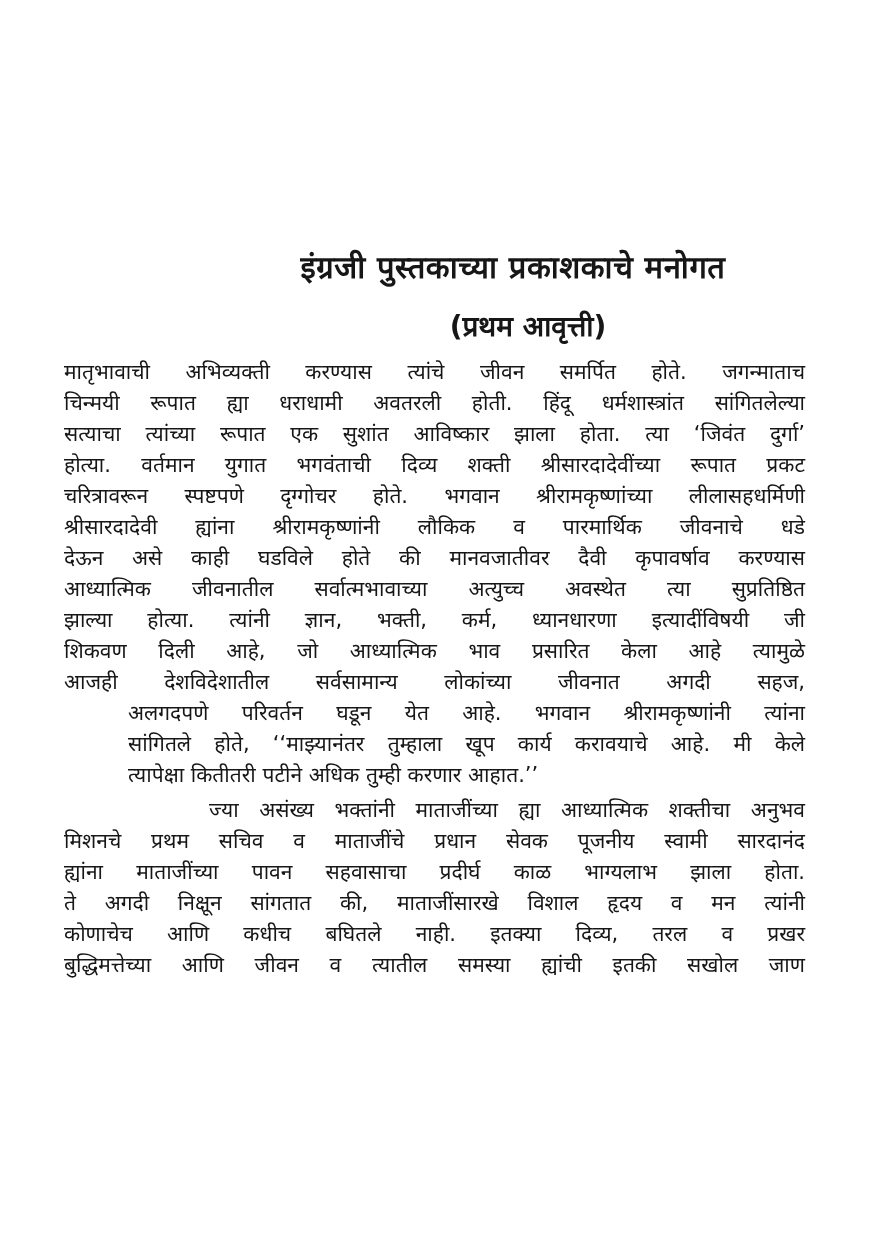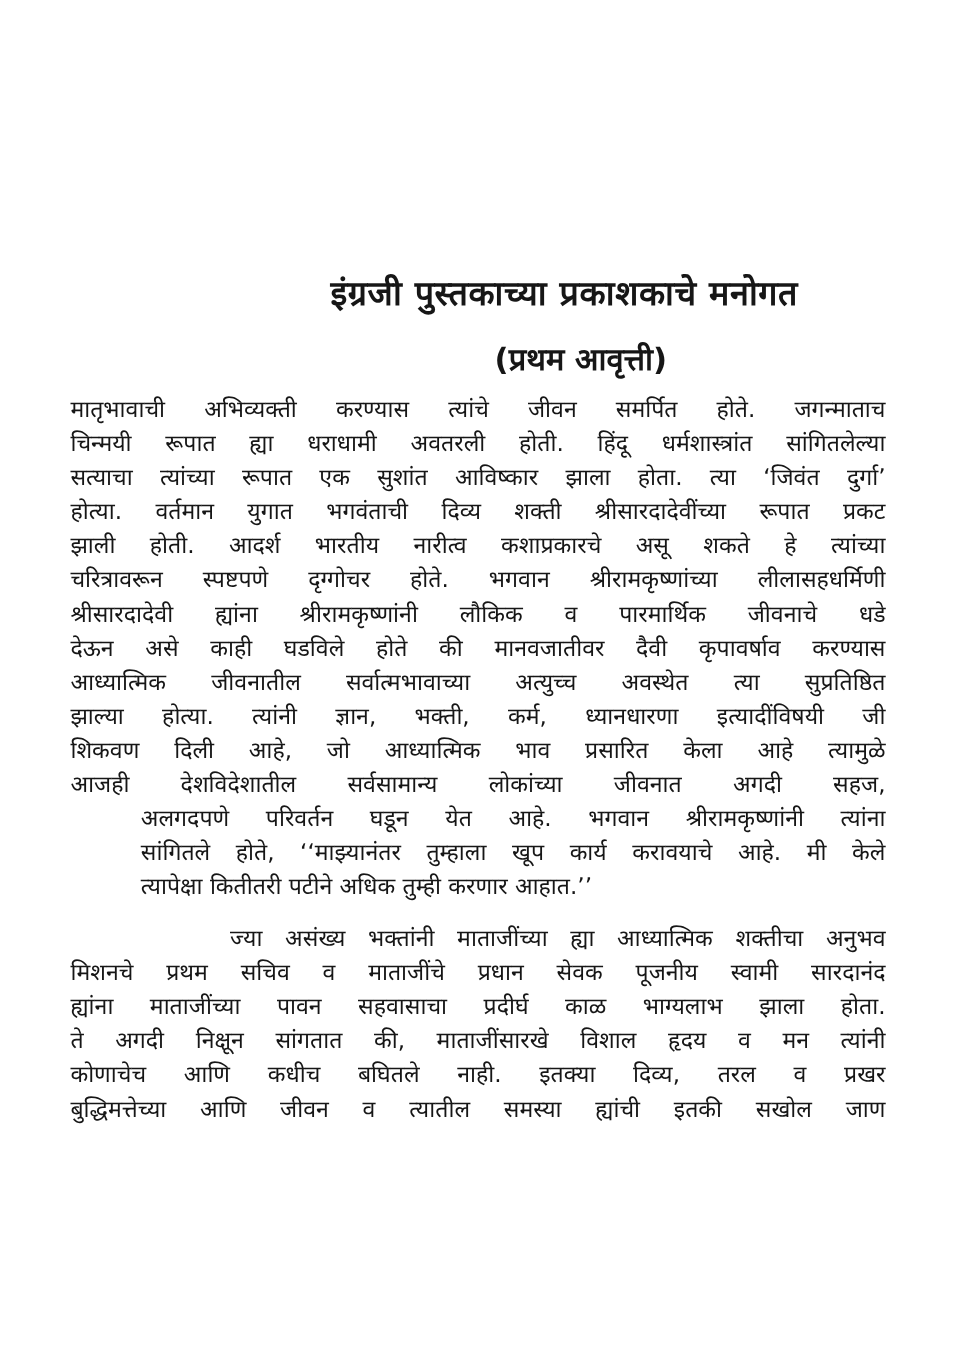--- a/index.html
+++ b/index.html
@@ -40,21 +40,21 @@
     line-height: 34px;
     font-weight: 600;
   }
   .body-text {
     position: absolute;
     top: 357px;
     left: 64px;
     width: 741px;
   }
   .paragraph { width: 100%; }
-  .paragraph + .paragraph { margin-top: 16px; }
+  .paragraph + .paragraph { margin-top: 4px; }
   .line {
     font-size: 21px;
     line-height: 31px;
     height: 31px;
     text-align: justify;
     text-align-last: justify;
     overflow: visible;
   }
   .line.first-line { text-indent: 145px; }
   .line.quote-indent { margin-left: 64px; }
@@ -68,21 +68,20 @@
   <h1 class="doc-title">इंग्रजी पुस्तकाच्या प्रकाशकाचे मनोगत</h1>
 
   <div class="doc-subtitle">(प्रथम आवृत्ती)</div>
 
   <div class="body-text">
       <div class="paragraph">
         <div class="line">मातृभावाची अभिव्यक्ती करण्यास त्यांचे जीवन समर्पित होते. जगन्माताच</div>
         <div class="line">चिन्मयी रूपात ह्या धराधामी अवतरली होती. हिंदू धर्मशास्त्रांत सांगितलेल्या</div>
         <div class="line">सत्याचा त्यांच्या रूपात एक सुशांत आविष्कार झाला होता. त्या ‘जिवंत दुर्गा’</div>
         <div class="line">होत्या. वर्तमान युगात भगवंताची दिव्य शक्ती श्रीसारदादेवींच्या रूपात प्रकट</div>
-        <div class="line">झाली होती. आदर्श भारतीय नारीत्व कशाप्रकारचे असू शकते हे त्यांच्या</div>
         <div class="line">चरित्रावरून स्पष्टपणे दृग्गोचर होते. भगवान श्रीरामकृष्णांच्या लीलासहधर्मिणी</div>
         <div class="line">श्रीसारदादेवी ह्यांना श्रीरामकृष्णांनी लौकिक व पारमार्थिक जीवनाचे धडे</div>
         <div class="line">देऊन असे काही घडविले होते की मानवजातीवर दैवी कृपावर्षाव करण्यास</div>
         <div class="line">आध्यात्मिक जीवनातील सर्वात्मभावाच्या अत्युच्च अवस्थेत त्या सुप्रतिष्ठित</div>
         <div class="line">झाल्या होत्या. त्यांनी ज्ञान, भक्ती, कर्म, ध्यानधारणा इत्यादींविषयी जी</div>
         <div class="line">शिकवण दिली आहे, जो आध्यात्मिक भाव प्रसारित केला आहे त्यामुळे</div>
         <div class="line">आजही देशविदेशातील सर्वसामान्य लोकांच्या जीवनात अगदी सहज,</div>
         <div class="line quote-indent">अलगदपणे परिवर्तन घडून येत आहे. भगवान श्रीरामकृष्णांनी त्यांना</div>
         <div class="line quote-indent">सांगितले होते, ‘‘माझ्यानंतर तुम्हाला खूप कार्य करावयाचे आहे. मी केले</div>
         <div class="line quote-indent para-end">त्यापेक्षा कितीतरी पटीने अधिक तुम्ही करणार आहात.’’</div>

